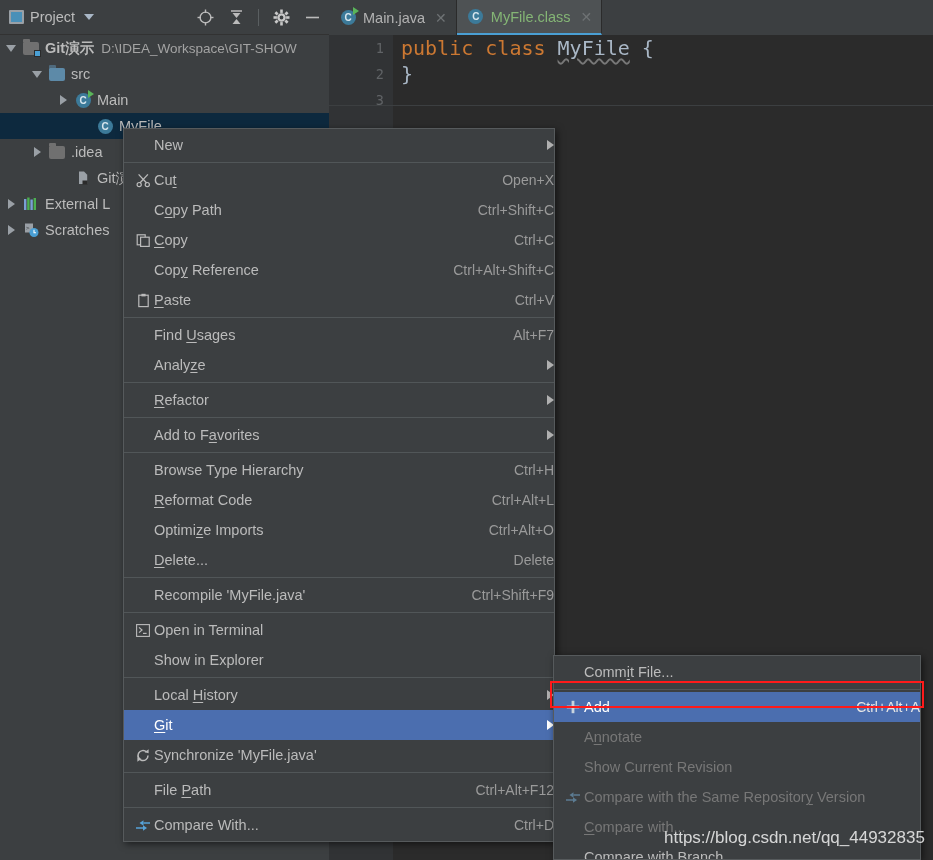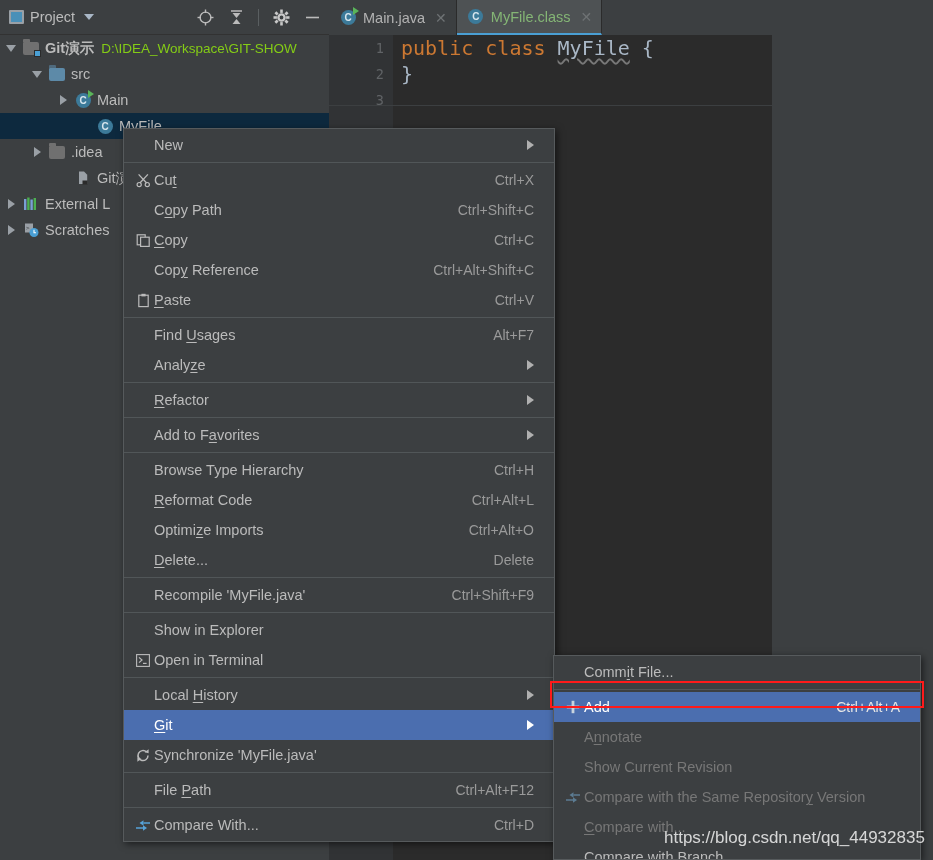--- a/index.html
+++ b/index.html
@@ -2,21 +2,21 @@
 <html><head>
 <meta charset="utf-8">
 <style>
   * { box-sizing: border-box; margin: 0; padding: 0; }
   html, body {
     width: 933px; height: 860px;
     background: #3c3f41;
     font-family: "Liberation Sans", sans-serif;
     overflow: hidden;
   }
-  #app { position: relative; width: 772px; height: 860px; }
+  #app { position: relative; width: 933px; height: 860px; }
 
   
   #project-panel {
     position: absolute; left: 0; top: 0; width: 329px; height: 860px;
     background: #3c3f41;
   }
   #panel-header {
     position: absolute; left: 0; top: 0; width: 329px; height: 35px;
     background: #3c3f41; border-bottom: 1px solid #323232;
     display: flex; align-items: center; padding-left: 9px;
@@ -49,21 +49,21 @@
   }
   .trow.sel { background: #0d293e; }
   .arrow-r { width: 0; height: 0; border-top: 5px solid transparent;
              border-bottom: 5px solid transparent; border-left: 7px solid #9aa0a6; }
   .arrow-d { width: 0; height: 0; border-left: 5px solid transparent;
              border-right: 5px solid transparent; border-top: 7px solid #9aa0a6; }
   .arrow-slot { width: 22px; display: flex; align-items: center; justify-content: center; flex:none;}
   .icn { width: 18px; height: 17px; margin-right: 5px; flex: none;
          display: flex; align-items: center; justify-content: center; }
   .lbl-bold { font-weight: bold; }
-  .path { color: #84cc16; font-size: 13.5px; margin-left: 7px; }
+  .path { color: #a3a3a3; font-size: 13.5px; margin-left: 7px; }
 
   
   .fi { width: 16px; height: 13px; background: #4f6a7d; border-radius: 1px 2px 2px 2px; position: relative; }
   .fi::before { content:""; position:absolute; left:0; top:-3px; width:7px; height:3px;
                 background:#4f6a7d; border-radius:1px 1px 0 0; }
   .fi.light { background: #5d8aa8; }
   .fi.grey { background: #707070; }
   .fi.grey::before { background: #707070; }
   .fi .badge { position:absolute; right:-2px; bottom:-2px; width:7px; height:7px;
                background:#4a9fd4; border:1px solid #2b2b2b; }
@@ -98,21 +98,21 @@
   #code-divider { position:absolute; left:329px; top:105px; right:0; height:1px; background:#3c3f41;}
 
   
   #ctx-menu {
     position: absolute; left: 123px; top: 128px; width: 432px;
     background: #3c3f41; border: 1px solid #565a5c;
     box-shadow: 2px 2px 7px rgba(0,0,0,.55);
     padding: 1px 0; z-index: 50;
   }
   .mi { height: 30px; display: flex; align-items: center; position: relative;
-        color: #bbbbbb; font-size: 14.5px; padding: 0 20px 0 8px; cursor: default;
+        color: #bbbbbb; font-size: 14.5px; padding: 0 0 0 8px; cursor: default;
         white-space: nowrap; }
   .mi.hl { background: #4b6eaf; color: #ffffff; }
   .mi.dis { color: #777777; }
   .mi .mi-ico { width: 22px; flex: none; display: flex; align-items: center;
                 justify-content: center; }
   .mi .mi-lbl { flex: 1 1 auto; }
   .mi .mi-key { color: #9a9a9a; font-size: 14px; margin-left: 18px; }
   .mi.hl .mi-key { color: #e6e6e6; }
   .mi .sub-arrow { width: 0; height: 0; margin-left: 14px;
     border-top: 5px solid transparent; border-bottom: 5px solid transparent;
@@ -333,21 +333,21 @@
     <div class="mi">
       <span class="mi-ico">
         <svg class="ic-svg" width="15" height="15" viewBox="0 0 15 15">
           <circle cx="3.2" cy="11.6" r="2.1" fill="none" stroke="#bbbbbb" stroke-width="1.2"></circle>
           <circle cx="11.3" cy="11.6" r="2.1" fill="none" stroke="#bbbbbb" stroke-width="1.2"></circle>
           <line x1="2.6" y1="1.4" x2="10.6" y2="10" stroke="#bbbbbb" stroke-width="1.3"></line>
           <line x1="11.9" y1="1.4" x2="3.9" y2="10" stroke="#bbbbbb" stroke-width="1.3"></line>
         </svg>
       </span>
       <span class="mi-lbl">Cu<u>t</u></span>
-      <span class="mi-key">Ctrl+X</span>
+      <span class="mi-key">Open+X</span>
     </div>
 
     <div class="mi">
       <span class="mi-ico"></span>
       <span class="mi-lbl">C<u>o</u>py Path</span>
       <span class="mi-key">Ctrl+Shift+C</span>
     </div>
 
     <div class="mi">
       <span class="mi-ico">
@@ -430,35 +430,35 @@
     </div>
     <div class="msep"></div>
 
 
     <div class="mi">
       <span class="mi-ico"></span>
       <span class="mi-lbl">Recompile 'MyFile.java'</span>
       <span class="mi-key">Ctrl+Shift+F9</span>
     </div>
     <div class="msep"></div>
-
-    <div class="mi">
-      <span class="mi-ico"></span>
-      <span class="mi-lbl">Show in Explorer</span>
-    </div>
 
     <div class="mi">
       <span class="mi-ico">
         <svg class="ic-svg" width="14" height="13" viewBox="0 0 14 13">
           <rect x="0.6" y="0.6" width="12.8" height="11.8" fill="none" stroke="#bbbbbb" stroke-width="1.1"></rect>
           <path d="M3 3.4l3 2.6-3 2.6" fill="none" stroke="#bbbbbb" stroke-width="1.2"></path>
           <line x1="7" y1="9.4" x2="10.6" y2="9.4" stroke="#bbbbbb" stroke-width="1.2"></line>
         </svg>
       </span>
       <span class="mi-lbl">Open in Terminal</span>
+    </div>
+
+    <div class="mi">
+      <span class="mi-ico"></span>
+      <span class="mi-lbl">Show in Explorer</span>
     </div>
     <div class="msep"></div>
 
     <div class="mi">
       <span class="mi-ico"></span>
       <span class="mi-lbl">Local <u>H</u>istory</span>
       <span class="sub-arrow"></span>
     </div>
 
     <div class="mi hl">

